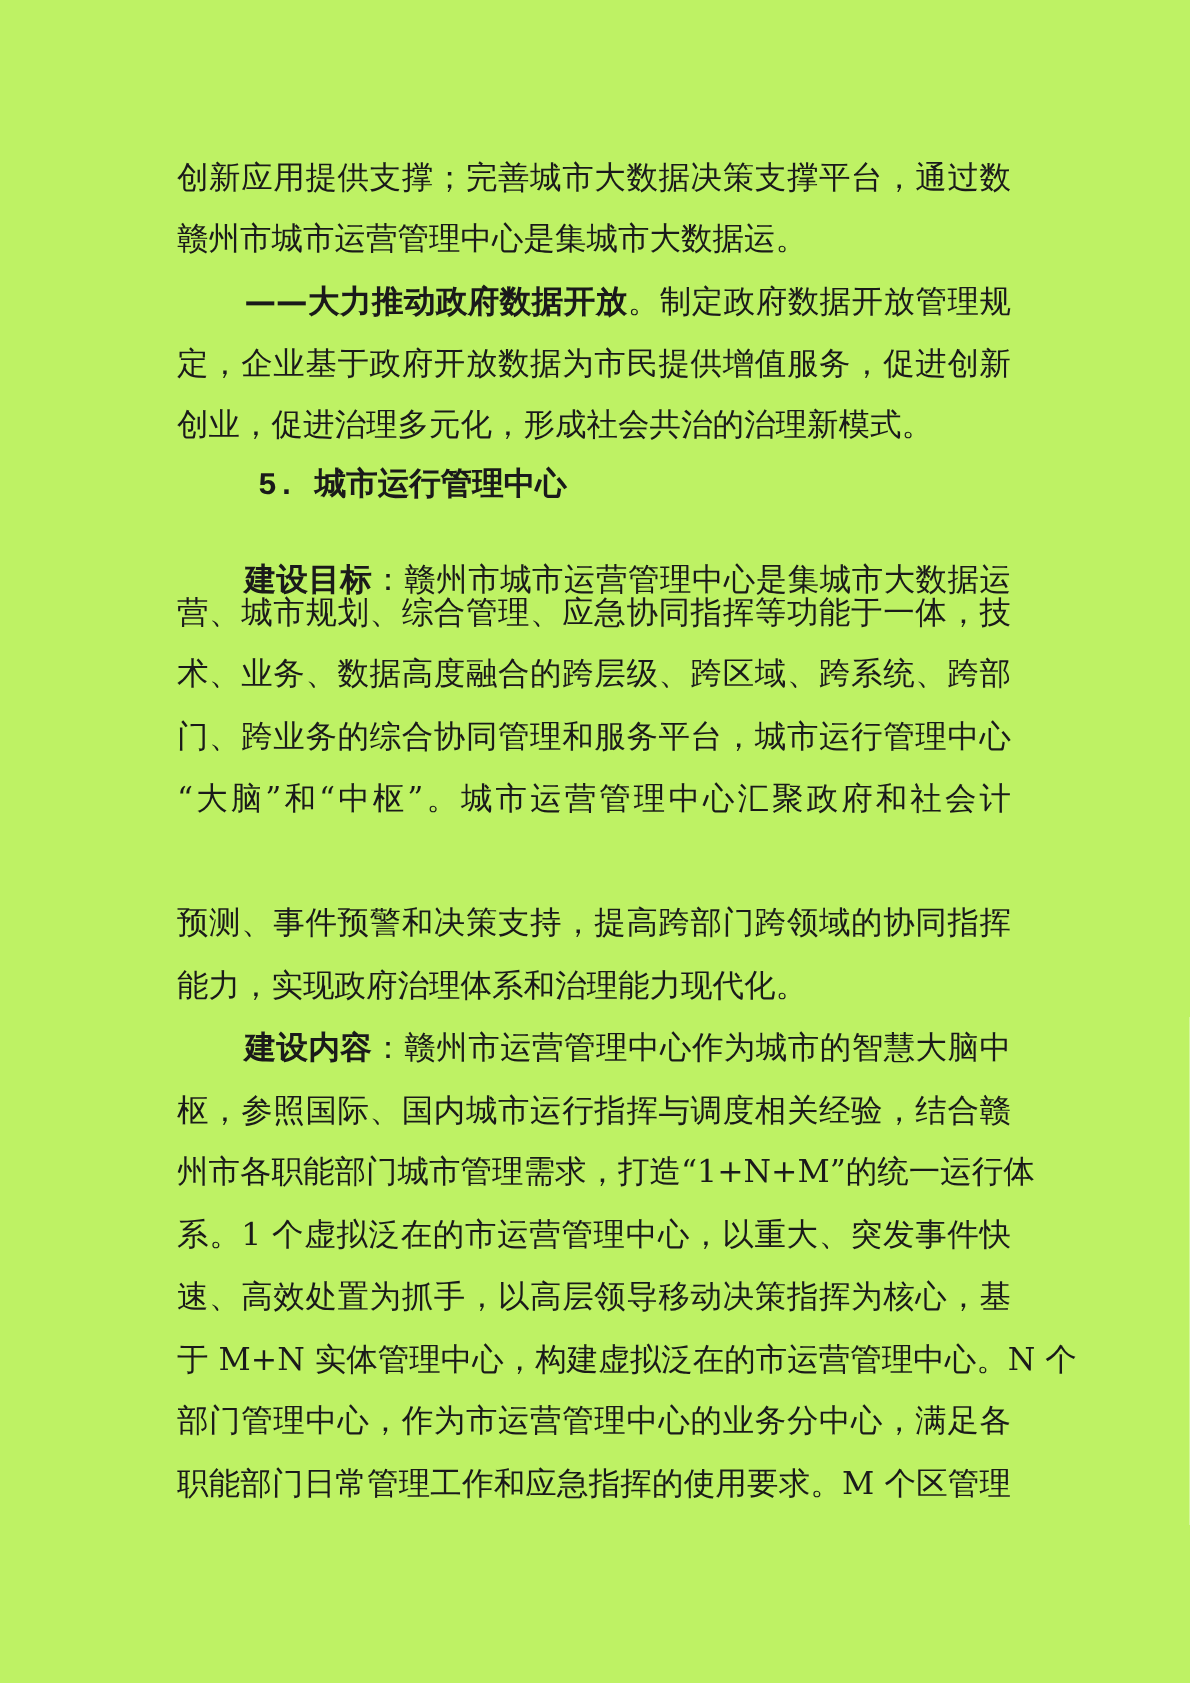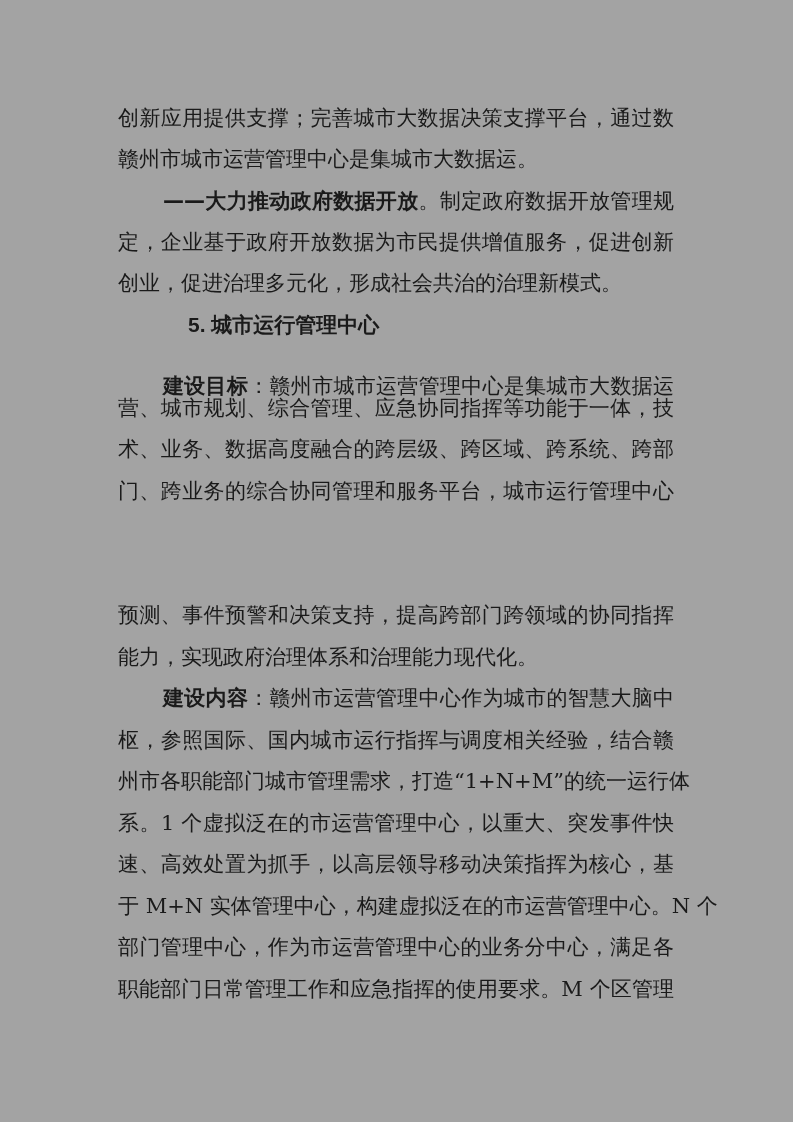--- a/index.html
+++ b/index.html
@@ -1,45 +1,46 @@
 <!DOCTYPE html>
 <html><head>
 <meta charset="utf-8">
 <style>
   html, body { margin: 0; padding: 0; background: #ffffff; }
   body { width: 793px; height: 1122px; position: relative; overflow: hidden;
          font-family: "DejaVu Serif", "Liberation Serif", serif; color: #1a1a1a; }
-  .page { position: absolute; left: 0; top: 0; width: 793px; height: 1122px; background: #a3a3a3; }
+  .page { position: absolute; left: 0; top: 0; width: 793px; height: 1122px; background: #bef264; }
   .line { position: absolute; left: 118px; width: 556px; height: 30px; line-height: 30px;
           font-size: 21px; white-space: nowrap; text-align: justify; text-align-last: justify;
           letter-spacing: 0px; }
   .line.short { text-align-last: left; }
   .line.indent { left: 163px; width: 511px; }
-  .line.heading { left: 188px; width: 300px; text-align-last: left; font-weight: bold;
-                  font-family: Liberation Sans, sans-serif; }
+  .line.heading { left: 172px; width: 300px; text-align-last: left; font-weight: bold;
+                  font-family: Liberation Mono, monospace; }
   .bold { font-weight: bold; font-family: "DejaVu Sans", "Liberation Sans", sans-serif; margin-top: 16px; }
 </style>
 </head>
 <body>
 
 <div class="page">
 
   <div class="line" style="top:103px">创新应用提供支撑；完善城市大数据决策支撑平台，通过数</div>
   <div class="line short" style="top:144px">赣州市城市运营管理中心是集城市大数据运。</div>
 
   <div class="line indent" style="top:186px"><span class="bold">——大力推动政府数据开放</span><span>。制定政府数据开放管理规</span></div>
   <div class="line" style="top:227px">定，企业基于政府开放数据为市民提供增值服务，促进创新</div>
   <div class="line short" style="top:268px">创业，促进治理多元化，形成社会共治的治理新模式。</div>
 
   <div class="line heading" style="top:310px">5. 城市运行管理中心</div>
 
   <div class="line indent" style="top:371px"><span class="bold">建设目标</span><span>：赣州市城市运营管理中心是集城市大数据运</span></div>
   <div class="line" style="top:434px">术、业务、数据高度融合的跨层级、跨区域、跨系统、跨部</div>
   <div class="line" style="top:393px">营、城市规划、综合管理、应急协同指挥等功能于一体，技</div>
   <div class="line" style="top:476px">门、跨业务的综合协同管理和服务平台，城市运行管理中心</div>
+  <div class="line" style="top:517px">“大脑”和“中枢”。城市运营管理中心汇聚政府和社会计</div>
   <div class="line" style="top:600px">预测、事件预警和决策支持，提高跨部门跨领域的协同指挥</div>
   <div class="line indent" style="top:683px"><span class="bold">建设内容</span><span>：赣州市运营管理中心作为城市的智慧大脑中</span></div>
 
   <div class="line short" style="top:642px">能力，实现政府治理体系和治理能力现代化。</div>
   <div class="line" style="top:725px">枢，参照国际、国内城市运行指挥与调度相关经验，结合赣</div>
   <div class="line" style="top:766px">州市各职能部门城市管理需求，打造“1+N+M”的统一运行体</div>
   <div class="line" style="top:808px">系。1 个虚拟泛在的市运营管理中心，以重大、突发事件快</div>
   <div class="line" style="top:849px">速、高效处置为抓手，以高层领导移动决策指挥为核心，基</div>
   <div class="line" style="top:891px">于 M+N 实体管理中心，构建虚拟泛在的市运营管理中心。N 个</div>
   <div class="line" style="top:974px">职能部门日常管理工作和应急指挥的使用要求。M 个区管理</div>

